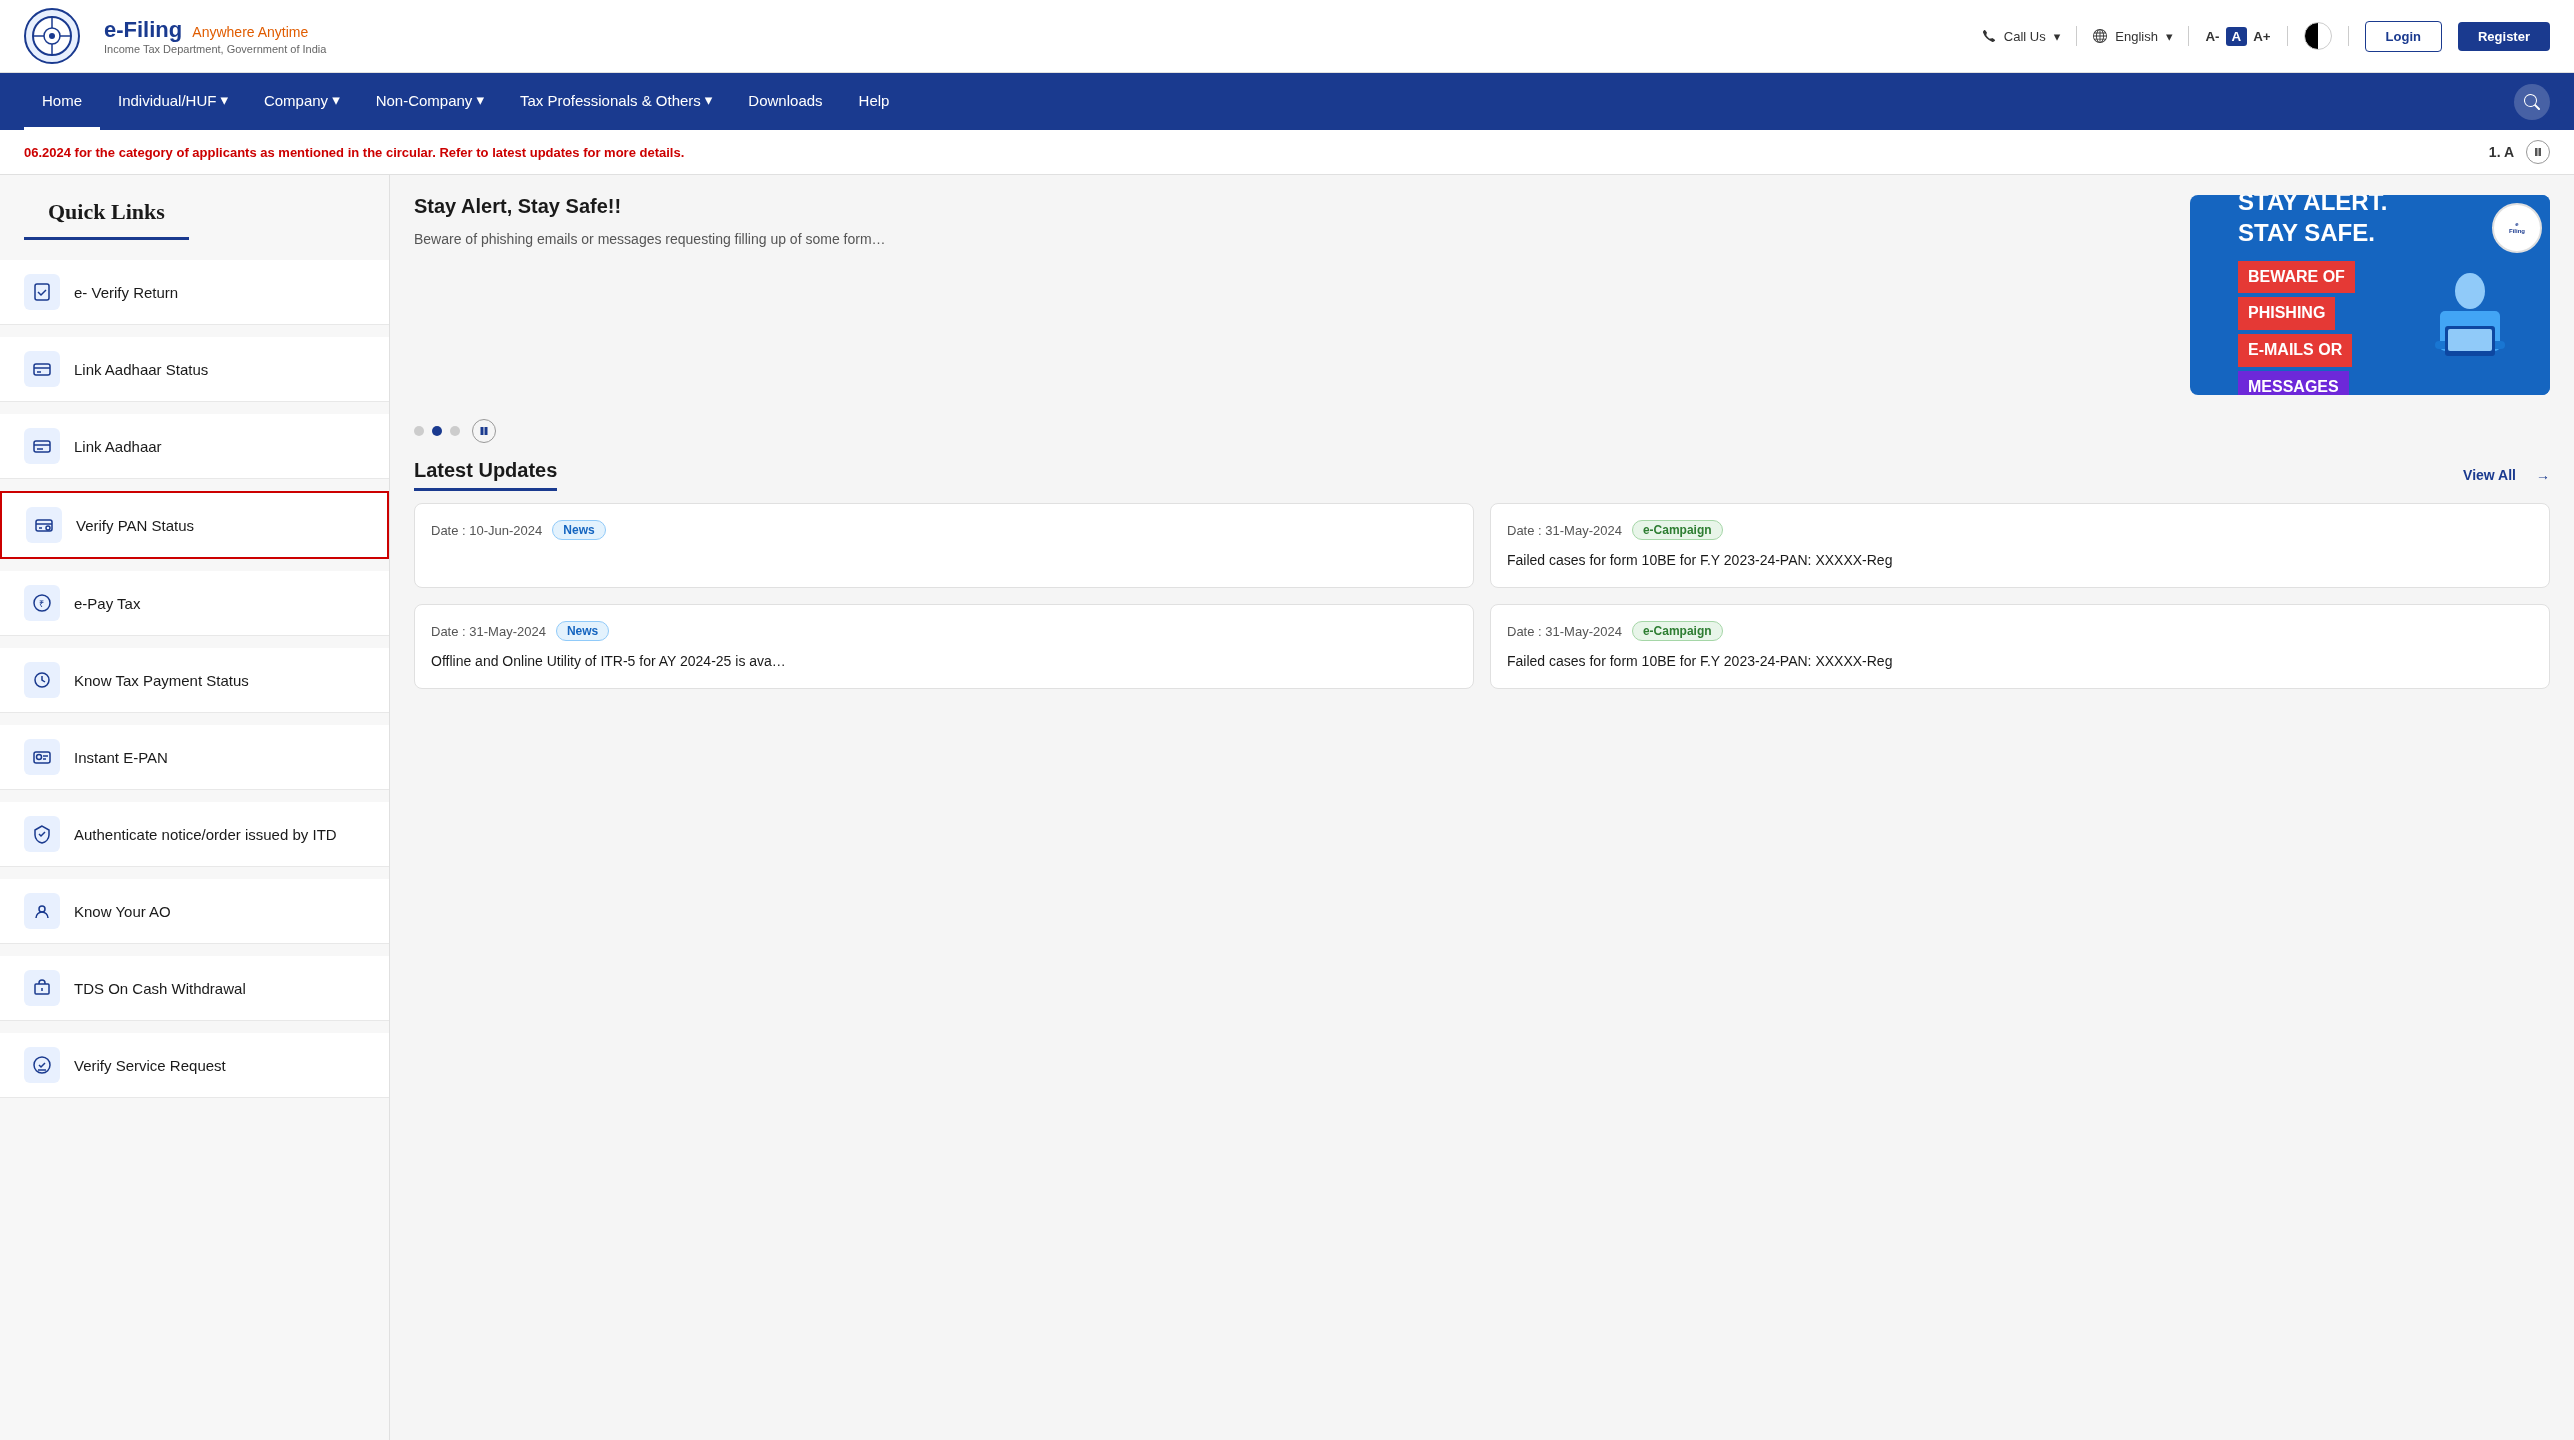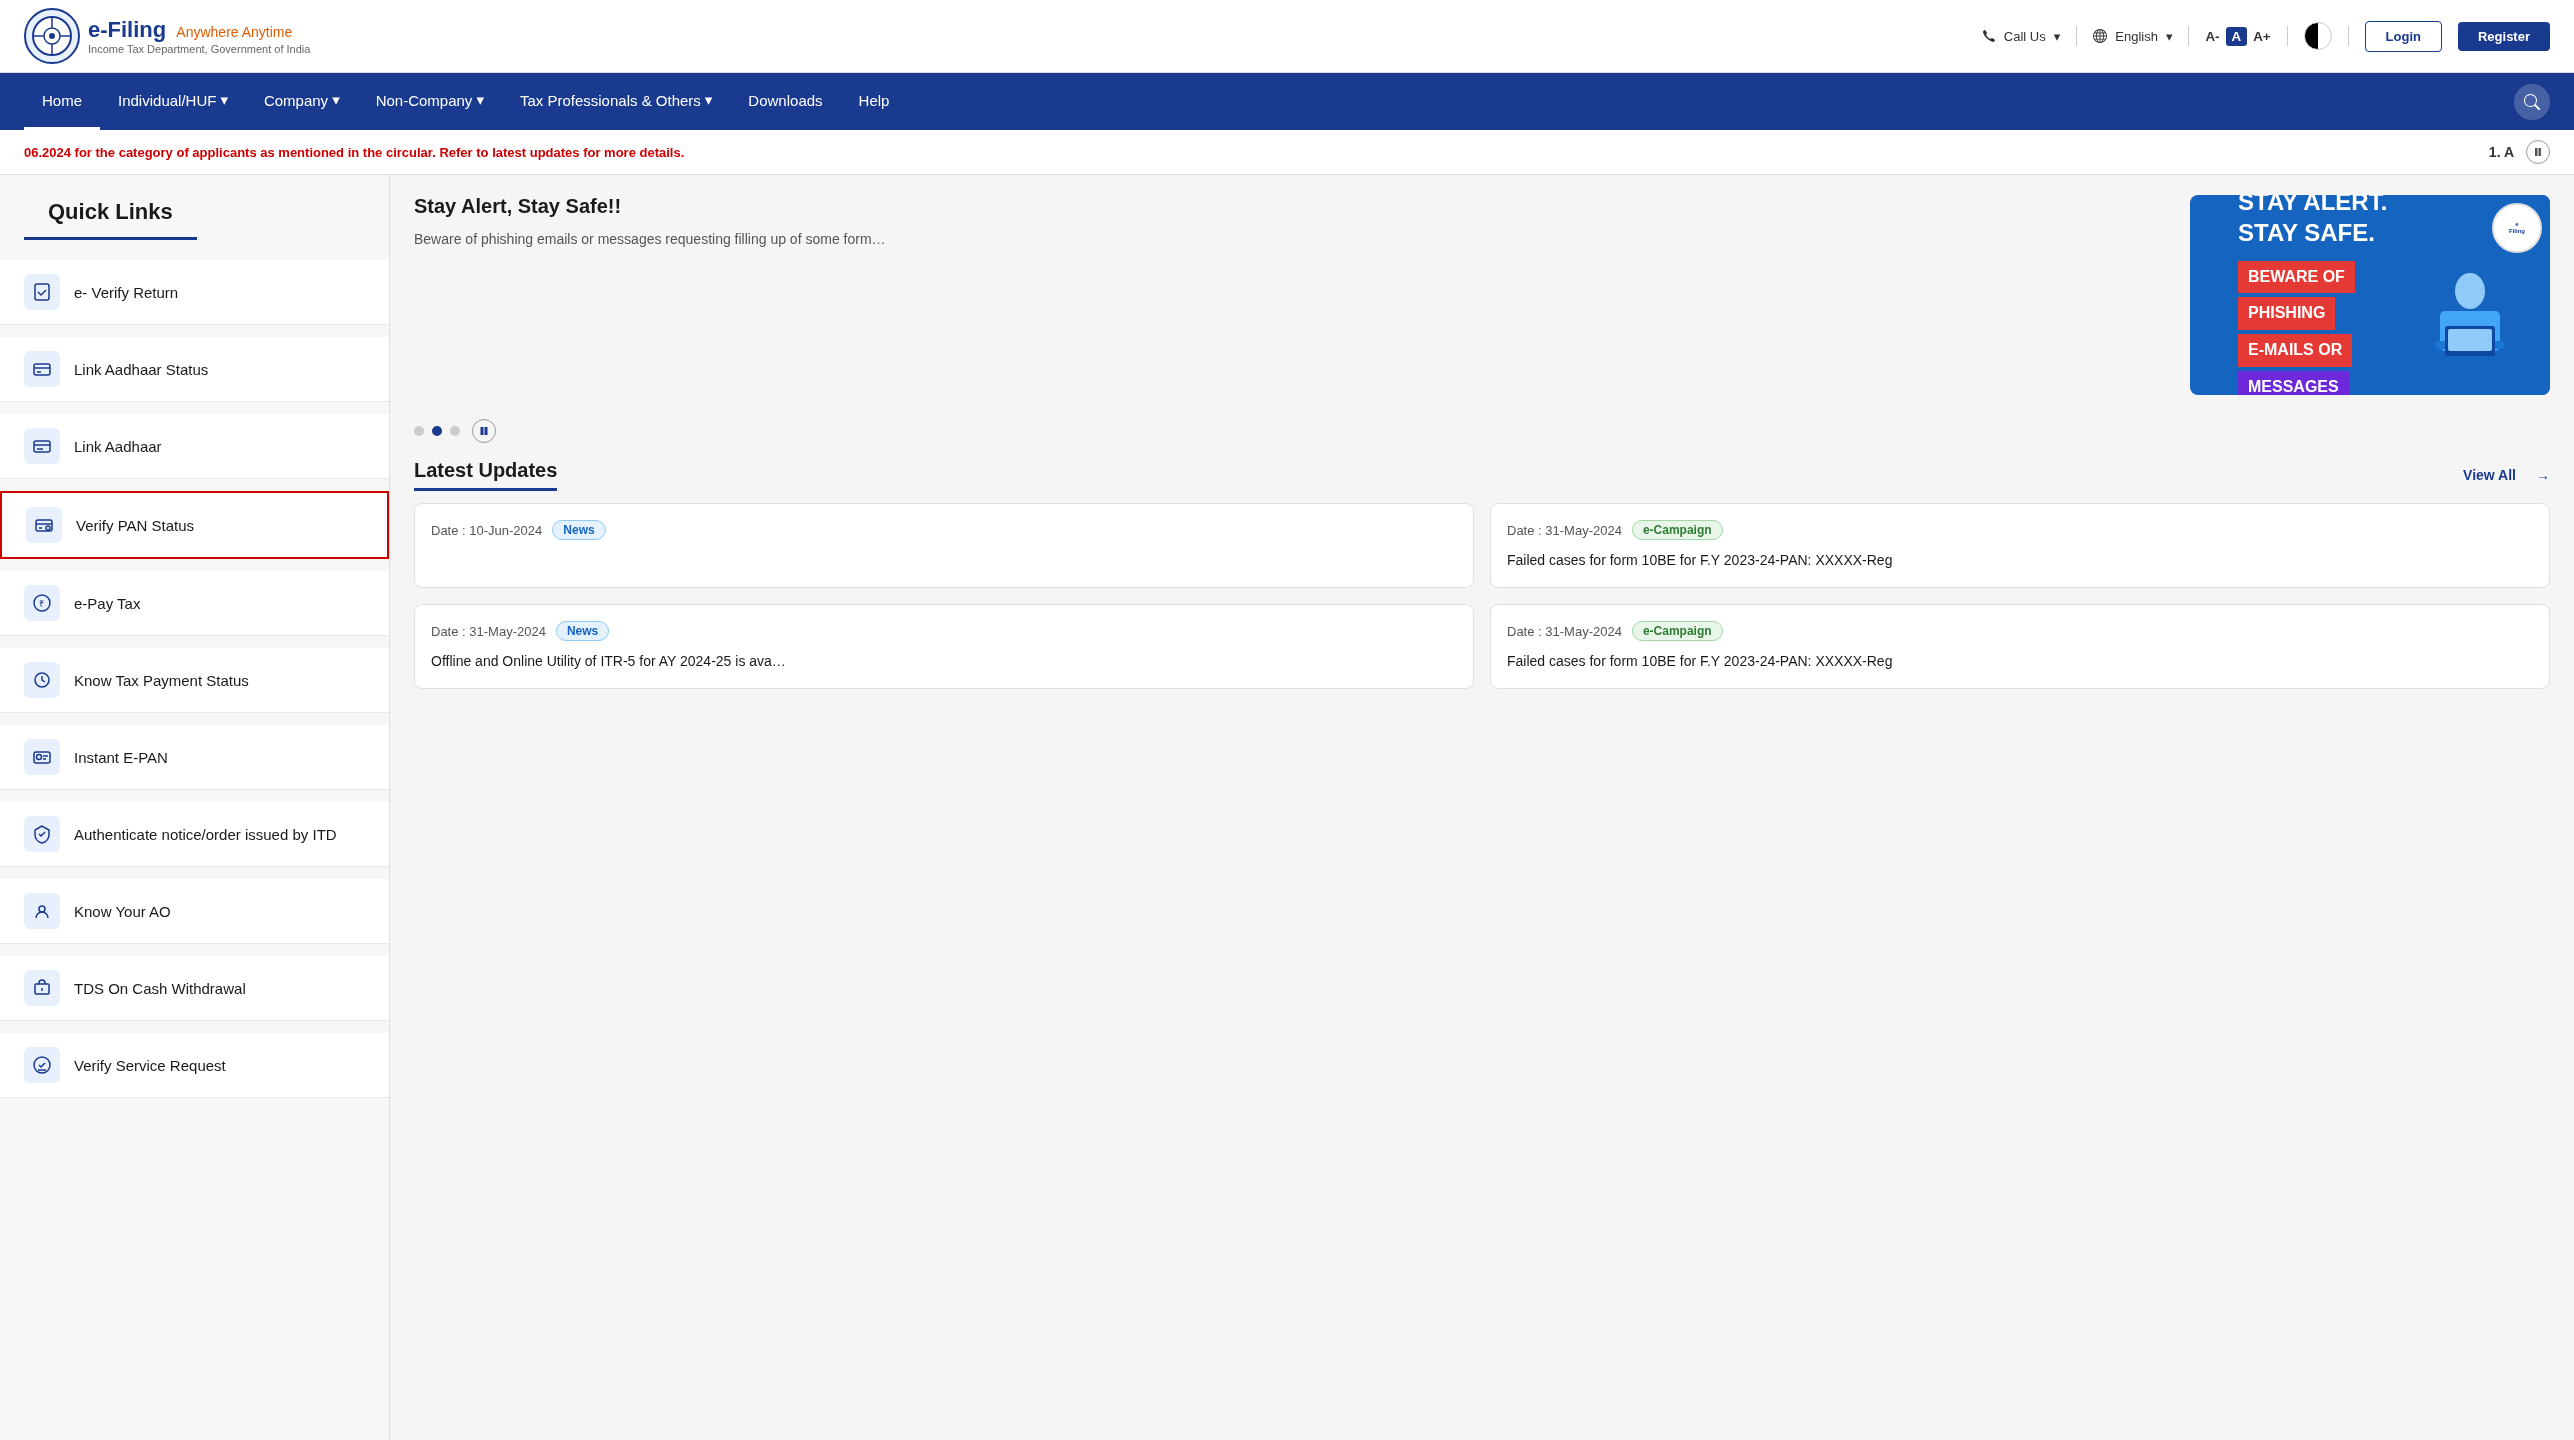--- a/index.html
+++ b/index.html
@@ -7,21 +7,21 @@
 
     
     .top-bar {
       background: #fff;
       border-bottom: 1px solid #e0e0e0;
       padding: 8px 24px;
       display: flex;
       align-items: center;
       justify-content: space-between;
     }
-    .logo-area { display: flex; align-items: center; gap: 8px; }
+    .logo-area { display: flex; align-items: center; gap: 24px; }
     .logo-emblem {
       width: 56px; height: 56px;
       background: #e8f0fe;
       border-radius: 50%;
       display: flex; align-items: center; justify-content: center;
       font-size: 10px; color: #1a3a8f; font-weight: bold; text-align: center;
       border: 2px solid #1a3a8f;
     }
     .logo-text { display: flex; flex-direction: column; }
 
@@ -99,21 +99,21 @@
       border-right: 1px solid #e0e0e0;
       padding: 24px 0;
     }
     .sidebar-title {
       font-size: 22px; font-weight: bold; color: #1a1a1a;
       padding: 0 24px 12px;
       border-bottom: 3px solid #1a3a8f;
       margin-bottom: 8px;
       display: inline-block;
     }
-    .sidebar-title-wrapper { padding: 0 24px 12px; }
+    .sidebar-title-wrapper { padding: 0 24px 12px; font-family: Liberation Serif, serif; }
     .sidebar-items { list-style: none; }
     .sidebar-item {
       display: flex; align-items: center; gap: 14px;
       padding: 14px 24px;
       cursor: pointer;
       border-bottom: 1px solid #e8e8e8;
       background: #fff;
       margin-bottom: 12px;
     }
     .sidebar-item.active-item {

